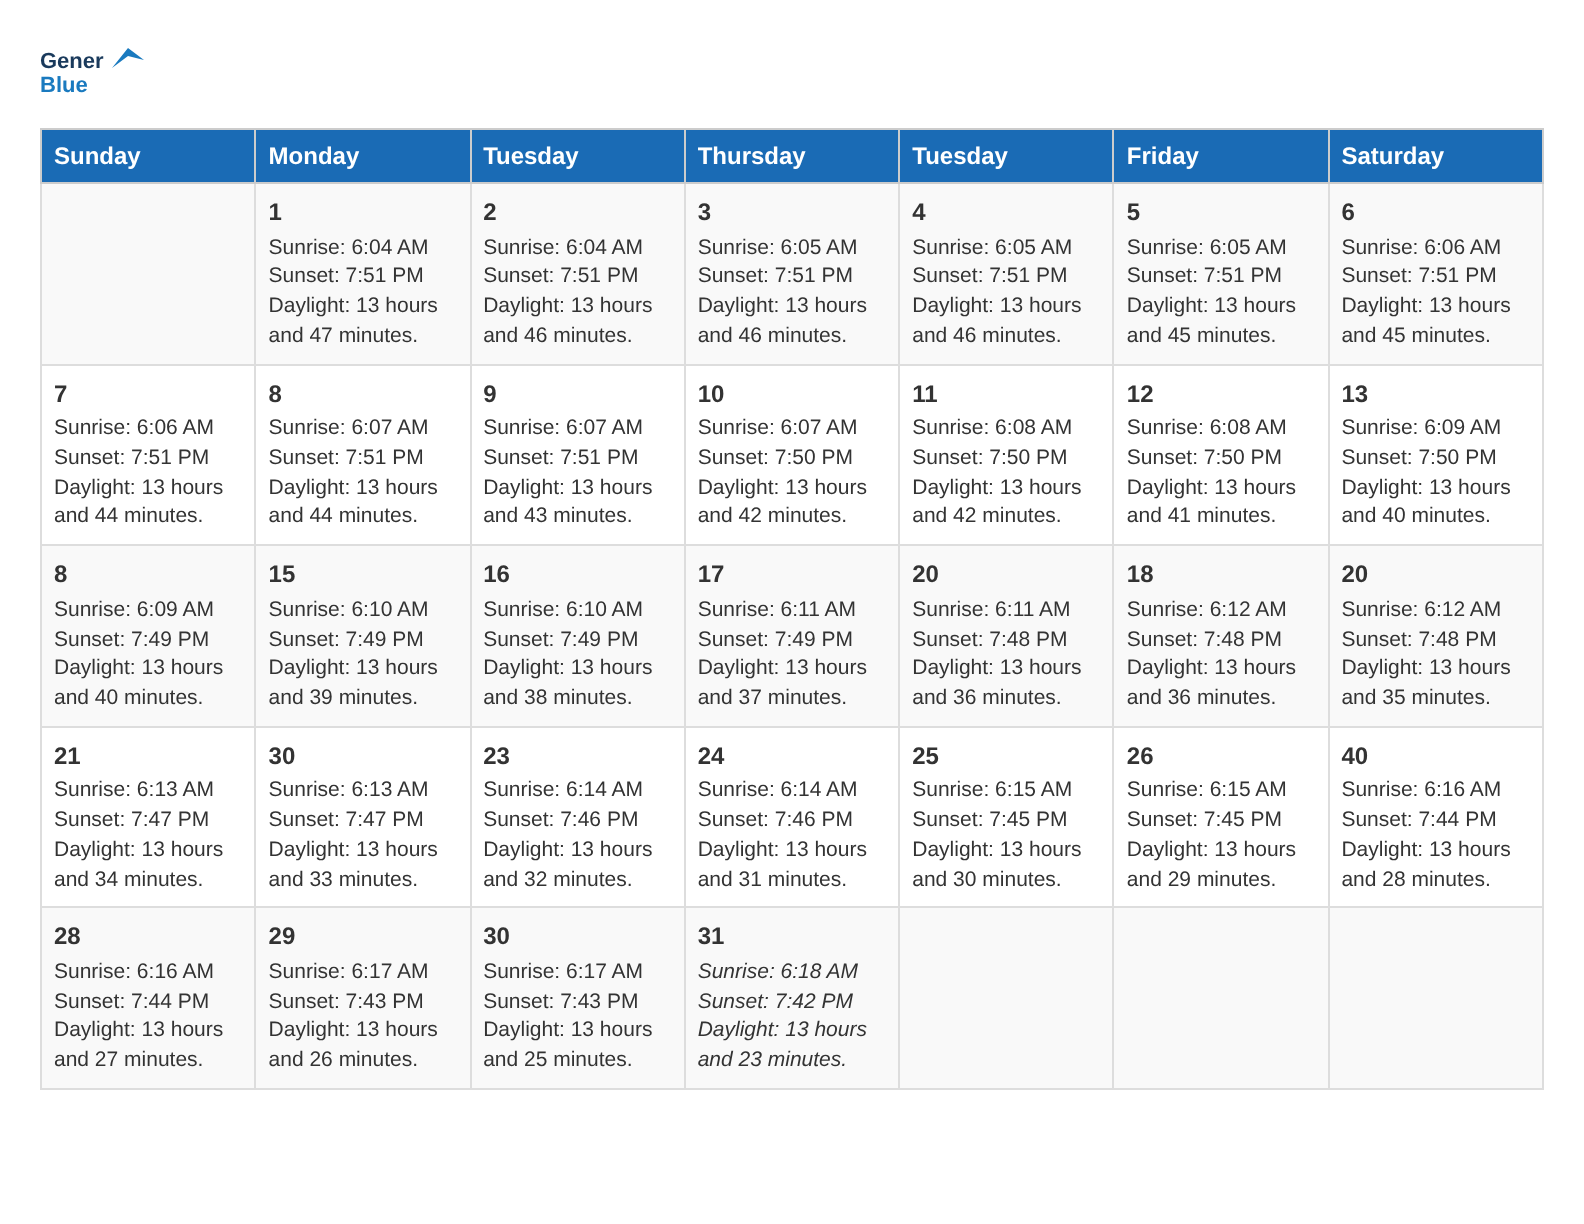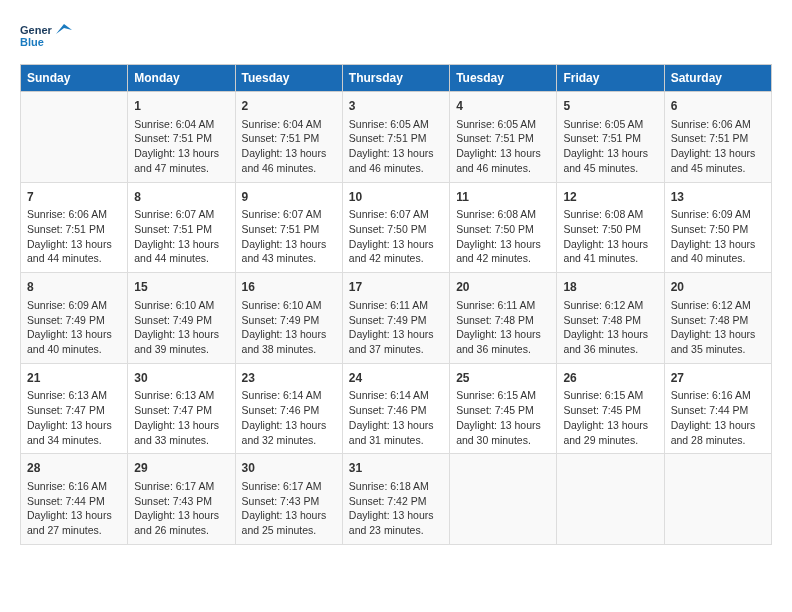--- a/index.html
+++ b/index.html
@@ -292,21 +292,21 @@
 and 30 minutes.</div>
         </td>
         <td>
           <span class="day-number">26</span>
           <div class="cell-content" style="white-space: pre-line;">Sunrise: 6:15 AM
 Sunset: 7:45 PM
 Daylight: 13 hours
 and 29 minutes.</div>
         </td>
         <td>
-          <span class="day-number">27</span>
+          <span class="day-number">40</span>
           <div class="cell-content" style="white-space: pre-line;">Sunrise: 6:16 AM
 Sunset: 7:44 PM
 Daylight: 13 hours
 and 28 minutes.</div>
         </td>
       </tr>
       <tr>
         <td>
           <span class="day-number">28</span>
           <div class="cell-content" style="white-space: pre-line;">Sunrise: 6:16 AM
@@ -323,21 +323,21 @@
         </td>
         <td>
           <span class="day-number">30</span>
           <div class="cell-content" style="white-space: pre-line;">Sunrise: 6:17 AM
 Sunset: 7:43 PM
 Daylight: 13 hours
 and 25 minutes.</div>
         </td>
         <td>
           <span class="day-number">31</span>
-          <div class="cell-content" style="white-space: pre-line;">Sunrise: 6:18 AM
+          <div class="cell-content" style="white-space: pre-line; font-style: italic;">Sunrise: 6:18 AM
 Sunset: 7:42 PM
 Daylight: 13 hours
 and 23 minutes.</div>
         </td>
         <td></td>
         <td></td>
         <td></td>
       </tr>
     </tbody>
 </table>

